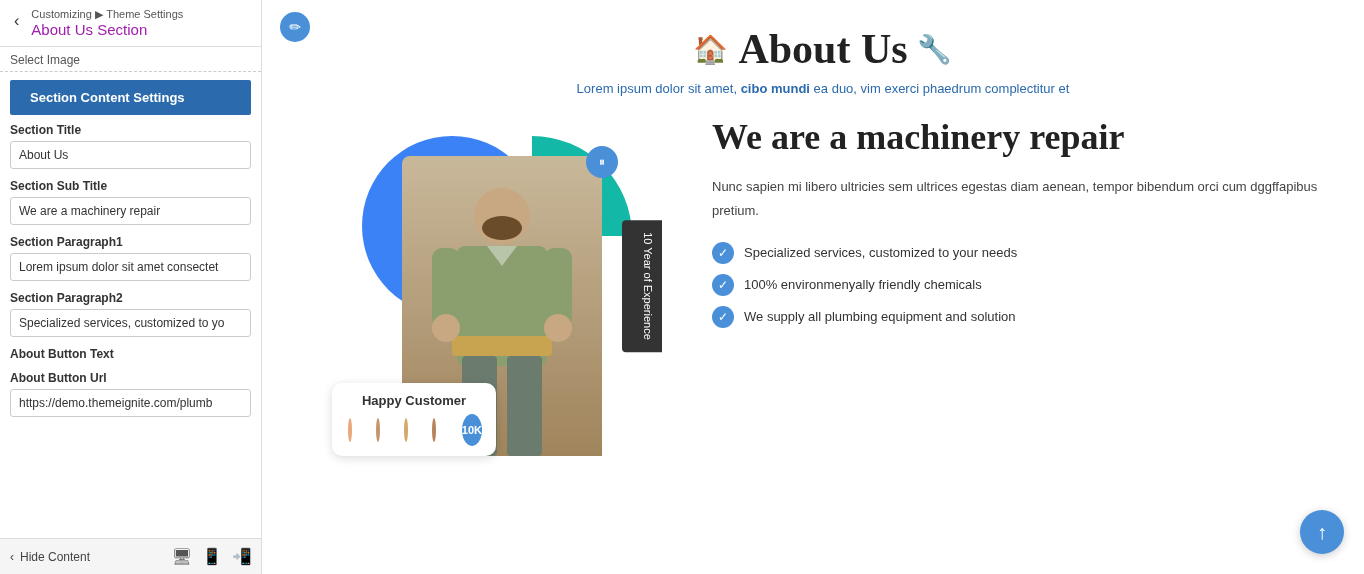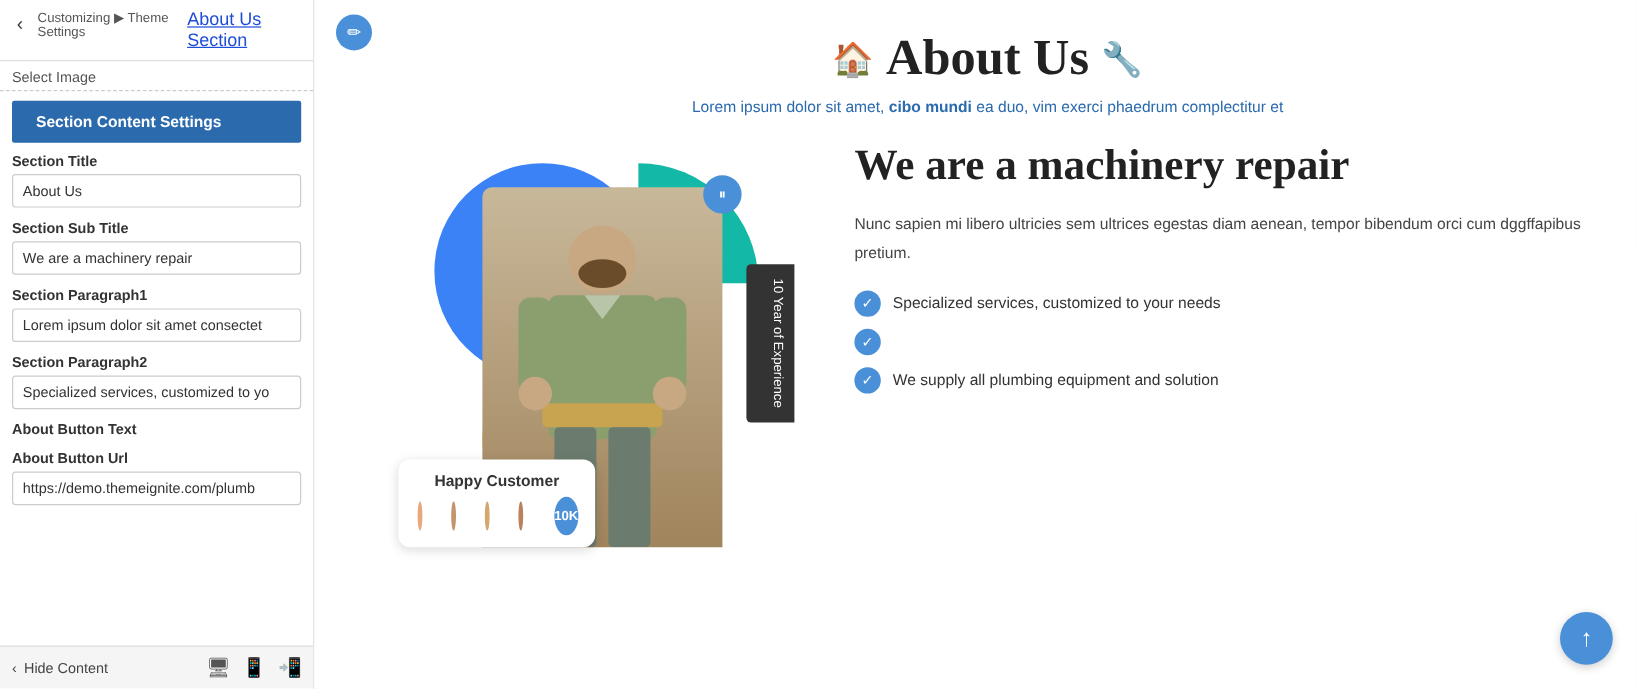--- a/index.html
+++ b/index.html
@@ -30,32 +30,31 @@
     .back-btn {
       background: none;
       border: none;
       cursor: pointer;
       font-size: 16px;
       color: #333;
       padding: 2px 4px;
       margin-top: 2px;
     }
 
-    .header-text { display: flex; flex-direction: row; }
+    .header-text { display: flex; flex-direction: column; }
 
     .breadcrumb-text {
       font-size: 11px;
       color: #555;
     }
 
     .section-title-header {
       font-size: 15px;
-      color: #1d4ed8;
+      color: #a21caf;
       font-weight: normal;
-      text-decoration: underline;
     }
 
     .select-image-label {
       font-size: 12px;
       color: #555;
       padding: 6px 10px 4px 10px;
       border-bottom: 1px dashed #ccc;
     }
 
     .section-content-btn {
@@ -552,20 +551,21 @@
       <div class="text-area">
         <h2 class="section-subtitle">We are a machinery repair</h2>
         <p class="paragraph-text">Nunc sapien mi libero ultricies sem ultrices egestas diam aenean, tempor bibendum orci cum dggffapibus pretium.</p>
         <ul class="checklist" id="checklist">
         <li>
               <span class="check-icon">✓</span>
               <span>Specialized services, customized to your needs</span>
             </li>
             <li>
               <span class="check-icon">✓</span>
+              <span>100% environmenyally friendly chemicals</span>
             </li>
             <li>
               <span class="check-icon">✓</span>
               <span>We supply all plumbing equipment and solution</span>
             </li>
           </ul>
       </div>
     </div>
 
     <div class="scroll-up-btn">↑</div>

